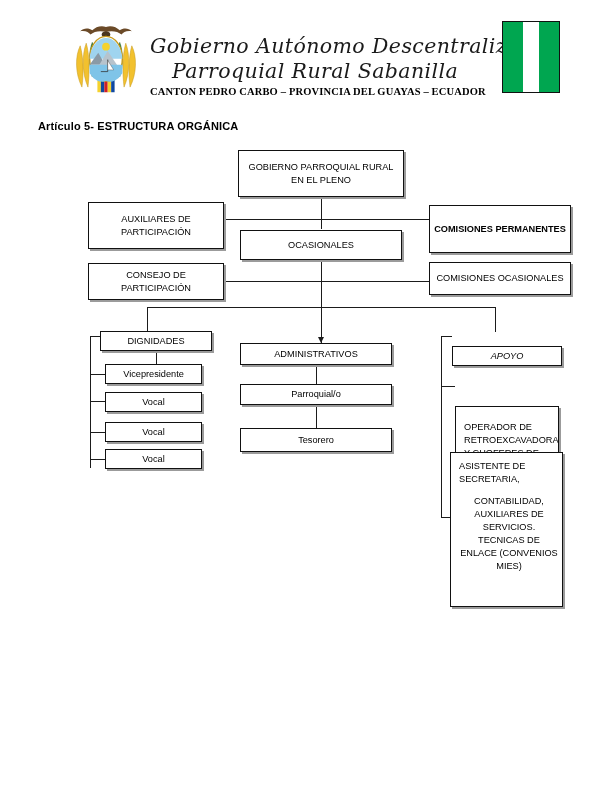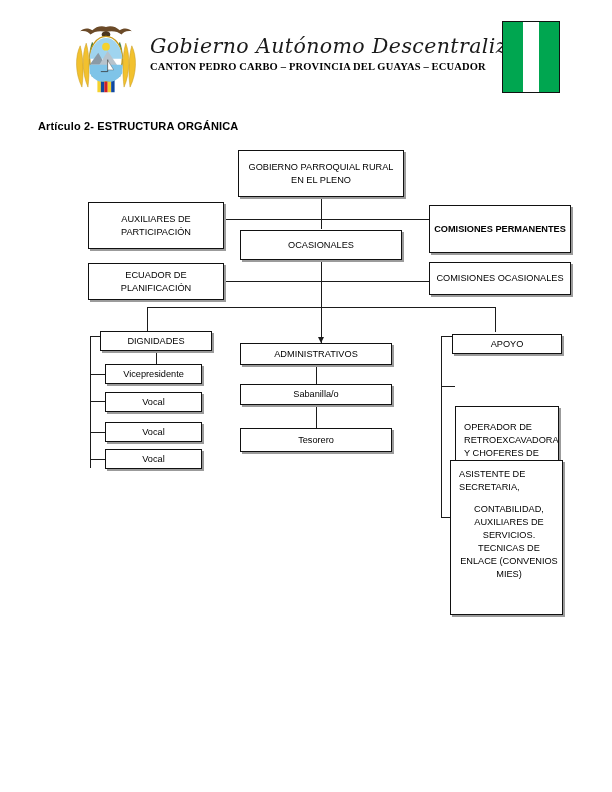--- a/index.html
+++ b/index.html
@@ -162,31 +162,32 @@
     <path d="M31 52 L69 52 L69 62 a19 26 0 0 1 -19 9 a19 26 0 0 1 -19 -9 Z" fill="#7fc4e8"></path>
     <g stroke="#333" stroke-width="0.9" fill="none">
       <path d="M52 46 L52 60"></path>
       <path d="M52 60 L44 60"></path>
     </g>
     <path d="M52 47 L59 58 L52 58 Z" fill="#ffffff" stroke="#555" stroke-width="0.5"></path>
   </svg>
 
   <div id="header-titles">
     <div class="header-line">Gobierno Autónomo Descentralizado</div>
+    <div class="header-line">Parroquial Rural Sabanilla</div>
     <div class="header-sub">CANTON PEDRO CARBO – PROVINCIA DEL GUAYAS – ECUADOR</div>
   </div>
 
   <div id="flag">
     <div class="flag-band green" style="background:#00a650"></div>
     <div class="flag-band white" style="background:#ffffff"></div>
     <div class="flag-band green" style="background:#00a650"></div>
   </div>
 </div>
 
-<div id="section-heading">Artículo 2- ESTRUCTURA ORGÁNICA</div>
+<div id="section-heading">Artículo 5- ESTRUCTURA ORGÁNICA</div>
 
 <div id="org-chart">
 
   <div class="ln v" style="left:321px; top:197px; height:32px;"></div>
   <div class="ln v" style="left:321px; top:260px; height:83px;"></div>
   <div class="arrow-head" style="left:317.5px; top:337px;"></div>
 
   <div class="ln h" style="left:224px; top:219px; width:205px;"></div>
 
   <div class="ln h" style="left:224px; top:281px; width:205px;"></div>
@@ -205,21 +206,21 @@
 
   <div class="node" style="left:240px; top:230px; width:162px; height:30px;">
     <span class="node-text">OCASIONALES</span>
   </div>
 
   <div class="node" style="left:429px; top:205px; width:142px; height:48px;font-weight:bold;">
     <span class="node-text">COMISIONES PERMANENTES</span>
   </div>
 
   <div class="node" style="left:88px; top:263px; width:136px; height:37px;">
-    <span class="node-text">ECUADOR DE PLANIFICACIÓN</span>
+    <span class="node-text">CONSEJO DE PARTICIPACIÓN</span>
   </div>
 
   <div class="node" style="left:100px; top:331px; width:112px; height:20px;">
     <span class="node-text">DIGNIDADES</span>
   </div>
 
   <div class="node" style="left:429px; top:262px; width:142px; height:33px;">
     <span class="node-text">COMISIONES OCASIONALES</span>
   </div>
 
@@ -242,40 +243,40 @@
   </div>
   <div class="node" style="left:105px; top:449px; width:97px; height:20px;">
     <span class="node-text">Vocal</span>
   </div>
 
   <div class="node" style="left:240px; top:343px; width:152px; height:22px;">
     <span class="node-text">ADMINISTRATIVOS</span>
   </div>
   <div class="ln v" style="left:316px; top:365px; height:19px;"></div>
   <div class="node" style="left:240px; top:384px; width:152px; height:21px;">
-    <span class="node-text">Sabanilla/o</span>
+    <span class="node-text">Parroquial/o</span>
   </div>
   <div class="ln v" style="left:316px; top:405px; height:23px;"></div>
   <div class="node" style="left:240px; top:428px; width:152px; height:24px;">
     <span class="node-text">Tesorero</span>
   </div>
 
-  <div class="node" style="left:452px; top:334px; width:110px; height:20px;">
+  <div class="node" style="left:452px; top:346px; width:110px; height:20px;font-style:italic;">
     <span class="node-text">APOYO</span>
   </div>
 
   <div class="ln v" style="left:441px; top:336px; height:182px;"></div>
   <div class="ln h" style="left:441px; top:336px; width:11px;"></div>
   <div class="ln h" style="left:441px; top:386px; width:14px;"></div>
   <div class="ln h" style="left:441px; top:517px; width:14px;"></div>
 
   <div class="node align-left" style="left:455px; top:358px; width:104px; height:82px;margin-top:48px;">
     <span class="node-text">OPERADOR DE RETROEXCAVADORA Y CHOFERES DE VEHICULOS</span>
   </div>
 
-  <div class="node align-left" style="left:450px; top:452px; width:113px; height:155px; align-items:flex-start; padding-top:7px;margin-top:8px;">
+  <div class="node align-left" style="left:450px; top:452px; width:113px; height:155px; align-items:flex-start; padding-top:7px;">
     <span class="node-text">
       <span class="para">ASISTENTE DE SECRETARIA,</span>
       <span class="para" style="display:block;">CONTABILIDAD, AUXILIARES DE SERVICIOS. TECNICAS DE ENLACE (CONVENIOS MIES)</span>
     </span>
   </div>
 
 </div>
 
 </body></html>

